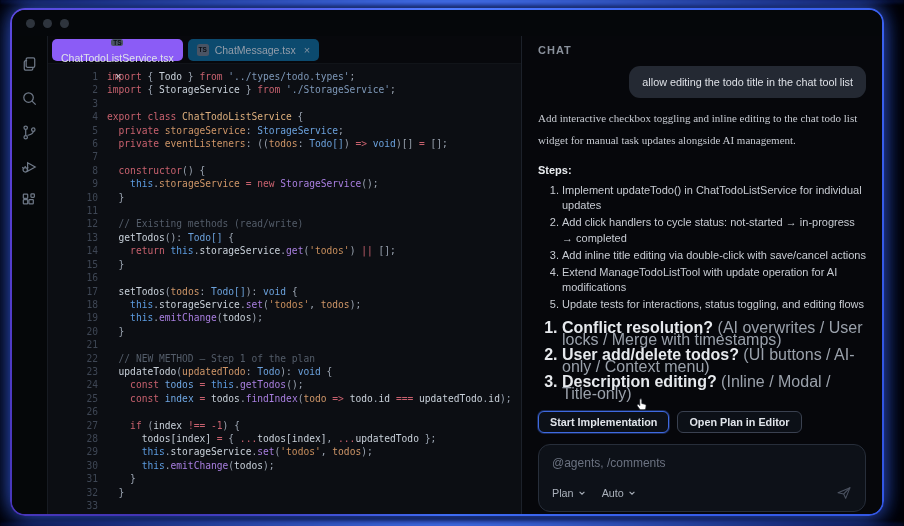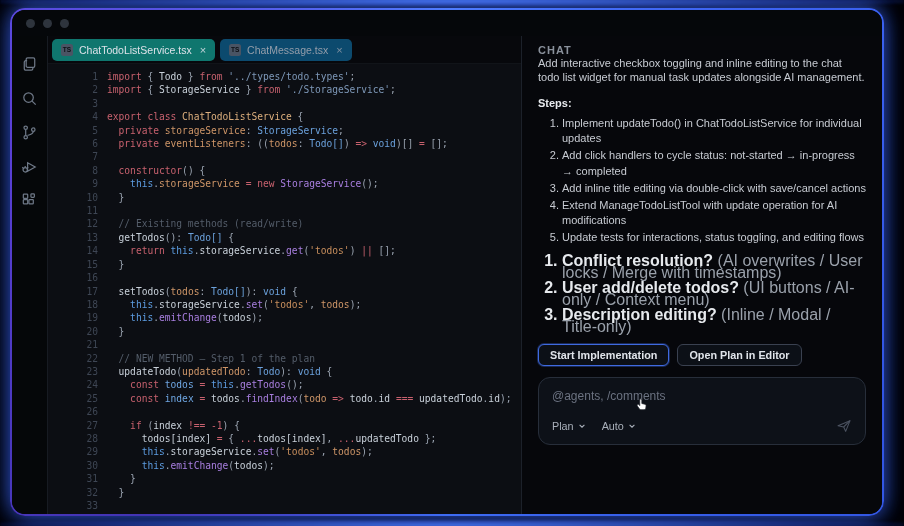--- a/index.html
+++ b/index.html
@@ -30,42 +30,42 @@
   
   .activitybar { width:36px; background:#050709; border-right:1px solid #171b22;
                  display:flex; flex-direction:column; align-items:center; padding-top:18px; gap:14px; flex:0 0 auto; }
   .act-icon { width:20px; height:20px; color:#6e7887; display:flex; align-items:center; justify-content:center; }
   .act-icon svg { width:19px; height:19px; }
 
   
   .editor { flex:1; display:flex; flex-direction:column; background:#0c0e13; min-width:0; }
   .tabbar { height:28px; background:#07080c; display:flex; align-items:center; padding-left:4px; gap:5px; flex:0 0 auto; border-bottom:1px solid #111419; }
   .tab { height:22px; display:flex; align-items:center; gap:6px; padding:0 9px; border-radius:5px; font-size:10.5px; }
-  .tab.active { background:#0f766e; color:#dde2e9; }
+  .tab.active { background:#8b5cf6; color:#dde2e9;flex-direction:column; }
   .tab.inactive { background:#0c4a6e; color:#949daa; }
   .ts-badge { width:12px; height:12px; border-radius:2.5px; background:#4a5464; color:#0c0f14;
               font-size:6.5px; font-weight:700; display:flex; align-items:center; justify-content:center; }
   .tab-close { font-size:11px; margin-left:2px; color:inherit; opacity:.85; }
 
   .code { flex:1; overflow:hidden; padding-top:6px; font-family:"DejaVu Sans Mono", monospace;
           font-size:9.6px; line-height:13.4px; white-space:pre; }
   .cl { display:flex; }
   .ln { width:50px; text-align:right; padding-right:0; color:#3e4654; flex:0 0 auto; }
   .ct { padding-left:9px; }
   .tok-kw{color:#c8616e}.tok-id{color:#c9d1da}.tok-cls{color:#deb07e}.tok-prop{color:#cf9668}
   .tok-type{color:#6ba1dc}.tok-this{color:#5d9ce0}.tok-fn{color:#a97fe0}.tok-strb{color:#7e98b8}
   .tok-stro{color:#c98f5d}.tok-cm{color:#545d6a}.tok-pl{color:#9aa3b0}.tok-varb{color:#6fa7e4}
 
   
   .chat { width:361px; flex:0 0 auto; background:#06070b; border-left:1px solid #1c212a;
           display:flex; flex-direction:column; padding:8px 16px 12px 16px; }
   .chat-header { font-size:11px; letter-spacing:1px; color:#8a919c; font-weight:600; }
   .bubble { align-self:flex-end; margin-top:10px; background:#242933; border-radius:11px;
             padding:10px 13px; font-size:10.8px; color:#dde0e6; max-width:255px; }
-  .intro { margin-top:0; font-size:11px; line-height:14px; color:#c7cbd2; }
+  .intro { margin-top:9px; font-size:11px; line-height:22px; color:#c7cbd2;font-family:Liberation Serif, serif; }
   .sec-title { margin-top:13px; font-size:11px; font-weight:700; color:#e8ebef; }
   ol.steps { margin-top:7px; padding-left:24px; font-size:11px; line-height:15.2px; color:#c7cbd2; }
   ol.steps li { margin-bottom:2px; }
   ol.questions { margin-top:7px; padding-left:24px; font-size:16px; line-height:12px; color:#e6e9ed; font-weight:700; }
   ol.questions li { margin-bottom:3px; }
   ol.questions .q-rest { font-weight:400; color:#9aa1ab; }
   .proceed { margin-top:13px; font-size:8.8px; letter-spacing:.8px; color:#7d8590; font-weight:600; }
   .plan-actions { margin-top:8px; display:flex; gap:8px; }
   .btn { height:22px; padding:0 11px; border-radius:6px; background:#0c1017; font-size:10.8px;
          color:#e0e4ea; display:flex; align-items:center; border:1px solid #3a4150; cursor:pointer;font-weight:bold; }
@@ -147,20 +147,21 @@
                 <span class="ts-badge">TS</span>
                 <span>ChatMessage.tsx</span>
                 <span class="tab-close">×</span>
               </div>
             </div>
           <div class="code"><div class="cl"><span class="ln">1</span><span class="ct"><span class="tok-kw">import</span><span class="tok-pl"> { </span><span class="tok-id">Todo</span><span class="tok-pl"> } </span><span class="tok-kw">from</span><span class="tok-pl"> </span><span class="tok-strb">'../types/todo.types'</span><span class="tok-pl">;</span></span></div><div class="cl"><span class="ln">2</span><span class="ct"><span class="tok-kw">import</span><span class="tok-pl"> { </span><span class="tok-id">StorageService</span><span class="tok-pl"> } </span><span class="tok-kw">from</span><span class="tok-pl"> </span><span class="tok-strb">'./StorageService'</span><span class="tok-pl">;</span></span></div><div class="cl"><span class="ln">3</span><span class="ct"></span></div><div class="cl"><span class="ln">4</span><span class="ct"><span class="tok-kw">export class</span><span class="tok-pl"> </span><span class="tok-cls">ChatTodoListService</span><span class="tok-pl"> {</span></span></div><div class="cl"><span class="ln">5</span><span class="ct"><span class="tok-pl">  </span><span class="tok-kw">private</span><span class="tok-pl"> </span><span class="tok-prop">storageService</span><span class="tok-pl">: </span><span class="tok-type">StorageService</span><span class="tok-pl">;</span></span></div><div class="cl"><span class="ln">6</span><span class="ct"><span class="tok-pl">  </span><span class="tok-kw">private</span><span class="tok-pl"> </span><span class="tok-prop">eventListeners</span><span class="tok-pl">: ((</span><span class="tok-prop">todos</span><span class="tok-pl">: </span><span class="tok-type">Todo[]</span><span class="tok-pl">) </span><span class="tok-kw">=&gt;</span><span class="tok-pl"> </span><span class="tok-type">void</span><span class="tok-pl">)[] </span><span class="tok-kw">=</span><span class="tok-pl"> [];</span></span></div><div class="cl"><span class="ln">7</span><span class="ct"></span></div><div class="cl"><span class="ln">8</span><span class="ct"><span class="tok-pl">  </span><span class="tok-kw">constructor</span><span class="tok-pl">() {</span></span></div><div class="cl"><span class="ln">9</span><span class="ct"><span class="tok-pl">    </span><span class="tok-this">this</span><span class="tok-pl">.</span><span class="tok-prop">storageService</span><span class="tok-pl"> </span><span class="tok-kw">=</span><span class="tok-pl"> </span><span class="tok-kw">new</span><span class="tok-pl"> </span><span class="tok-fn">StorageService</span><span class="tok-pl">();</span></span></div><div class="cl"><span class="ln">10</span><span class="ct"><span class="tok-pl">  }</span></span></div><div class="cl"><span class="ln">11</span><span class="ct"></span></div><div class="cl"><span class="ln">12</span><span class="ct"><span class="tok-pl">  </span><span class="tok-cm">// Existing methods (read/write)</span></span></div><div class="cl"><span class="ln">13</span><span class="ct"><span class="tok-pl">  </span><span class="tok-id">getTodos</span><span class="tok-pl">(): </span><span class="tok-type">Todo[]</span><span class="tok-pl"> {</span></span></div><div class="cl"><span class="ln">14</span><span class="ct"><span class="tok-pl">    </span><span class="tok-kw">return</span><span class="tok-pl"> </span><span class="tok-this">this</span><span class="tok-pl">.</span><span class="tok-id">storageService</span><span class="tok-pl">.</span><span class="tok-fn">get</span><span class="tok-pl">(</span><span class="tok-stro">'todos'</span><span class="tok-pl">) </span><span class="tok-kw">||</span><span class="tok-pl"> [];</span></span></div><div class="cl"><span class="ln">15</span><span class="ct"><span class="tok-pl">  }</span></span></div><div class="cl"><span class="ln">16</span><span class="ct"></span></div><div class="cl"><span class="ln">17</span><span class="ct"><span class="tok-pl">  </span><span class="tok-id">setTodos</span><span class="tok-pl">(</span><span class="tok-prop">todos</span><span class="tok-pl">: </span><span class="tok-type">Todo[]</span><span class="tok-pl">): </span><span class="tok-type">void</span><span class="tok-pl"> {</span></span></div><div class="cl"><span class="ln">18</span><span class="ct"><span class="tok-pl">    </span><span class="tok-this">this</span><span class="tok-pl">.</span><span class="tok-id">storageService</span><span class="tok-pl">.</span><span class="tok-fn">set</span><span class="tok-pl">(</span><span class="tok-stro">'todos'</span><span class="tok-pl">, </span><span class="tok-prop">todos</span><span class="tok-pl">);</span></span></div><div class="cl"><span class="ln">19</span><span class="ct"><span class="tok-pl">    </span><span class="tok-this">this</span><span class="tok-pl">.</span><span class="tok-fn">emitChange</span><span class="tok-pl">(</span><span class="tok-id">todos</span><span class="tok-pl">);</span></span></div><div class="cl"><span class="ln">20</span><span class="ct"><span class="tok-pl">  }</span></span></div><div class="cl"><span class="ln">21</span><span class="ct"></span></div><div class="cl"><span class="ln">22</span><span class="ct"><span class="tok-pl">  </span><span class="tok-cm">// NEW METHOD — Step 1 of the plan</span></span></div><div class="cl"><span class="ln">23</span><span class="ct"><span class="tok-pl">  </span><span class="tok-id">updateTodo</span><span class="tok-pl">(</span><span class="tok-prop">updatedTodo</span><span class="tok-pl">: </span><span class="tok-type">Todo</span><span class="tok-pl">): </span><span class="tok-type">void</span><span class="tok-pl"> {</span></span></div><div class="cl"><span class="ln">24</span><span class="ct"><span class="tok-pl">    </span><span class="tok-kw">const</span><span class="tok-pl"> </span><span class="tok-varb">todos</span><span class="tok-pl"> </span><span class="tok-kw">=</span><span class="tok-pl"> </span><span class="tok-this">this</span><span class="tok-pl">.</span><span class="tok-fn">getTodos</span><span class="tok-pl">();</span></span></div><div class="cl"><span class="ln">25</span><span class="ct"><span class="tok-pl">    </span><span class="tok-kw">const</span><span class="tok-pl"> </span><span class="tok-varb">index</span><span class="tok-pl"> </span><span class="tok-kw">=</span><span class="tok-pl"> </span><span class="tok-id">todos</span><span class="tok-pl">.</span><span class="tok-fn">findIndex</span><span class="tok-pl">(</span><span class="tok-prop">todo</span><span class="tok-pl"> </span><span class="tok-kw">=&gt;</span><span class="tok-pl"> </span><span class="tok-id">todo</span><span class="tok-pl">.</span><span class="tok-id">id</span><span class="tok-pl"> </span><span class="tok-kw">===</span><span class="tok-pl"> </span><span class="tok-id">updatedTodo</span><span class="tok-pl">.</span><span class="tok-id">id</span><span class="tok-pl">);</span></span></div><div class="cl"><span class="ln">26</span><span class="ct"></span></div><div class="cl"><span class="ln">27</span><span class="ct"><span class="tok-pl">    </span><span class="tok-kw">if</span><span class="tok-pl"> (</span><span class="tok-id">index</span><span class="tok-pl"> </span><span class="tok-kw">!==</span><span class="tok-pl"> </span><span class="tok-kw">-1</span><span class="tok-pl">) {</span></span></div><div class="cl"><span class="ln">28</span><span class="ct"><span class="tok-pl">      </span><span class="tok-id">todos[index]</span><span class="tok-pl"> </span><span class="tok-kw">=</span><span class="tok-pl"> { </span><span class="tok-kw">...</span><span class="tok-id">todos[index]</span><span class="tok-pl">, </span><span class="tok-kw">...</span><span class="tok-id">updatedTodo</span><span class="tok-pl"> };</span></span></div><div class="cl"><span class="ln">29</span><span class="ct"><span class="tok-pl">      </span><span class="tok-this">this</span><span class="tok-pl">.</span><span class="tok-id">storageService</span><span class="tok-pl">.</span><span class="tok-fn">set</span><span class="tok-pl">(</span><span class="tok-stro">'todos'</span><span class="tok-pl">, </span><span class="tok-prop">todos</span><span class="tok-pl">);</span></span></div><div class="cl"><span class="ln">30</span><span class="ct"><span class="tok-pl">      </span><span class="tok-this">this</span><span class="tok-pl">.</span><span class="tok-fn">emitChange</span><span class="tok-pl">(</span><span class="tok-id">todos</span><span class="tok-pl">);</span></span></div><div class="cl"><span class="ln">31</span><span class="ct"><span class="tok-pl">    }</span></span></div><div class="cl"><span class="ln">32</span><span class="ct"><span class="tok-pl">  }</span></span></div><div class="cl"><span class="ln">33</span><span class="ct"></span></div></div>
         </div>
 
         <div class="chat">
           <div class="chat-header">CHAT</div>
+          <div class="bubble">allow editing the todo title in the chat tool list</div>
           <div class="intro">Add interactive checkbox toggling and inline editing to the chat todo list widget for manual task updates alongside AI management.</div>
           <div class="sec-title">Steps:</div>
           <ol class="steps">
               <li>Implement updateTodo() in ChatTodoListService for individual updates</li>
               <li>Add click handlers to cycle status: not-started → in-progress → completed</li>
               <li>Add inline title editing via double-click with save/cancel actions</li>
               <li>Extend ManageTodoListTool with update operation for AI modifications</li>
               <li>Update tests for interactions, status toggling, and editing flows</li>
             </ol>
           <ol class="questions">

